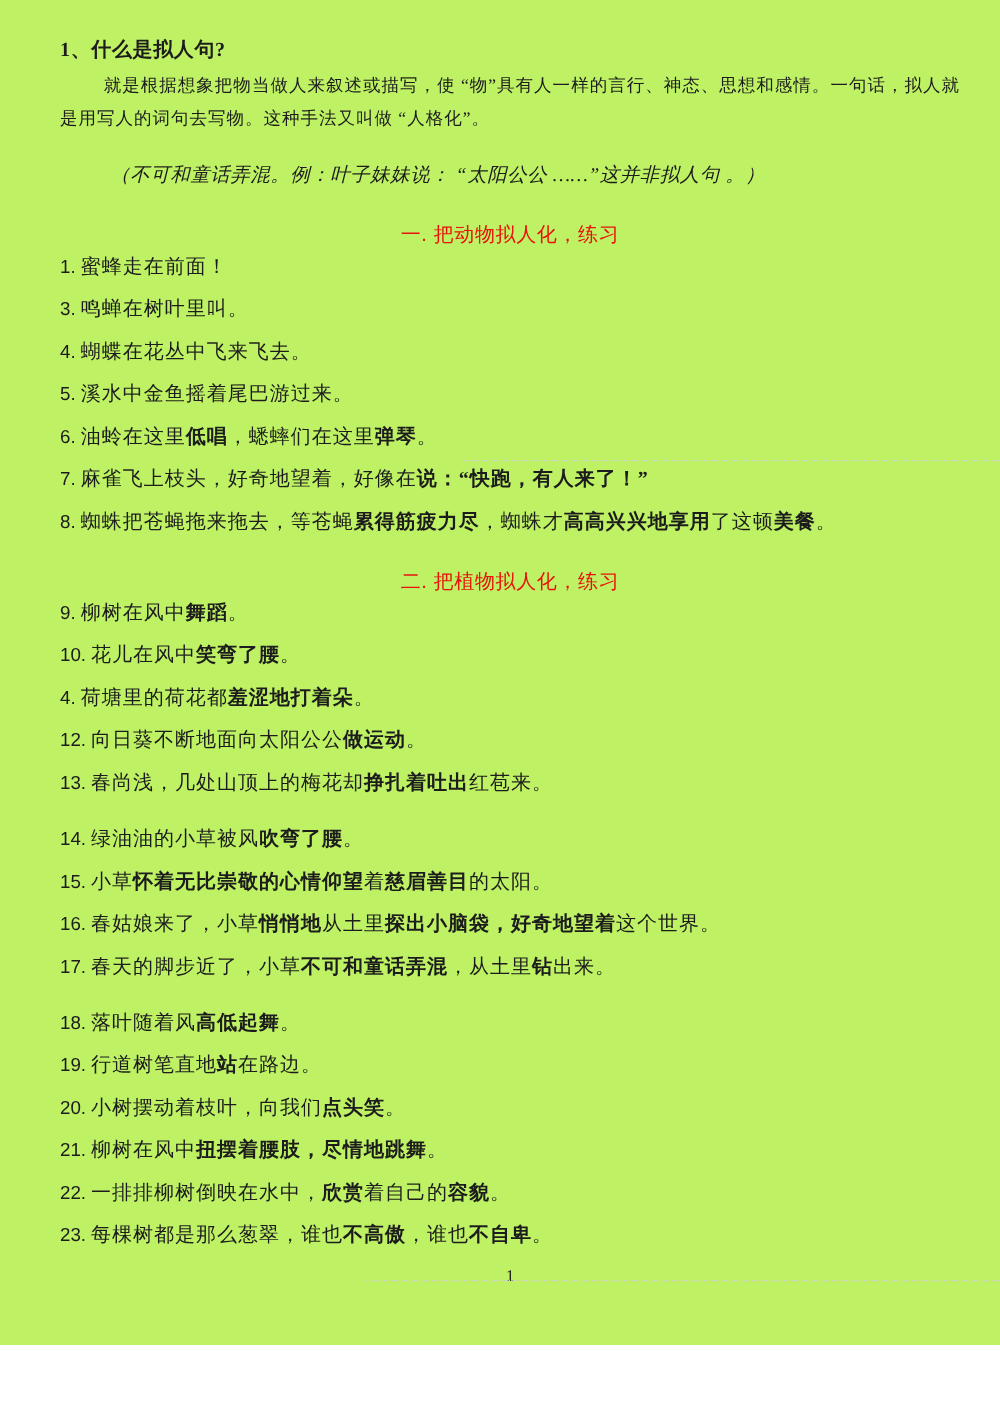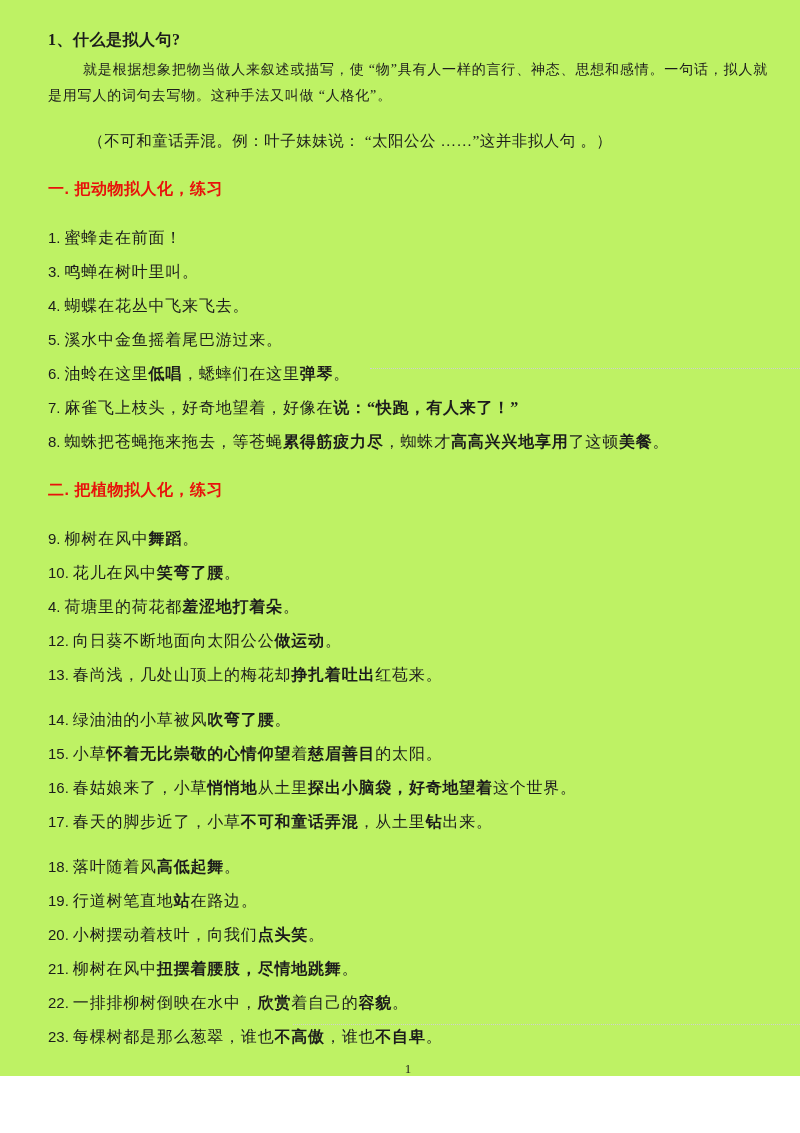--- a/index.html
+++ b/index.html
@@ -28,37 +28,39 @@
     text-align: justify;
     text-indent: 2.5em;
     letter-spacing: 0.8px;
   }
   .intro-note {
     font-size: 15.5px;
     line-height: 20px;
     margin: 22px 0 0 0;
     text-indent: 2.6em;
     letter-spacing: 0.5px;
+    font-style: italic;
   }
   .section-heading {
     font-family: "Liberation Sans", "DejaVu Sans", sans-serif;
     font-size: 16px;
-    font-weight: 700;
+    font-weight: 400;
     line-height: 20px;
     margin: 28px 0 0 0;
     letter-spacing: 0.5px;
+    text-align: center;
   }
   .item {
     font-size: 16px;
     line-height: 21px;
     margin: 0 0 13px 0;
     letter-spacing: 0.8px;
     white-space: nowrap;
   }
-  .section .item:first-of-type { margin-top: 28px; }
+  .section .item:first-of-type { margin-top: 4px; }
   .item.gap { margin-top: 24px; }
   .item .num {
     font-family: "Liberation Sans", "DejaVu Sans", sans-serif;
     font-size: 15px;
     letter-spacing: 0;
     padding-right: 4px;
   }
   .item .b { font-weight: 700; }
   .page-footer {
     margin-top: 14px;

